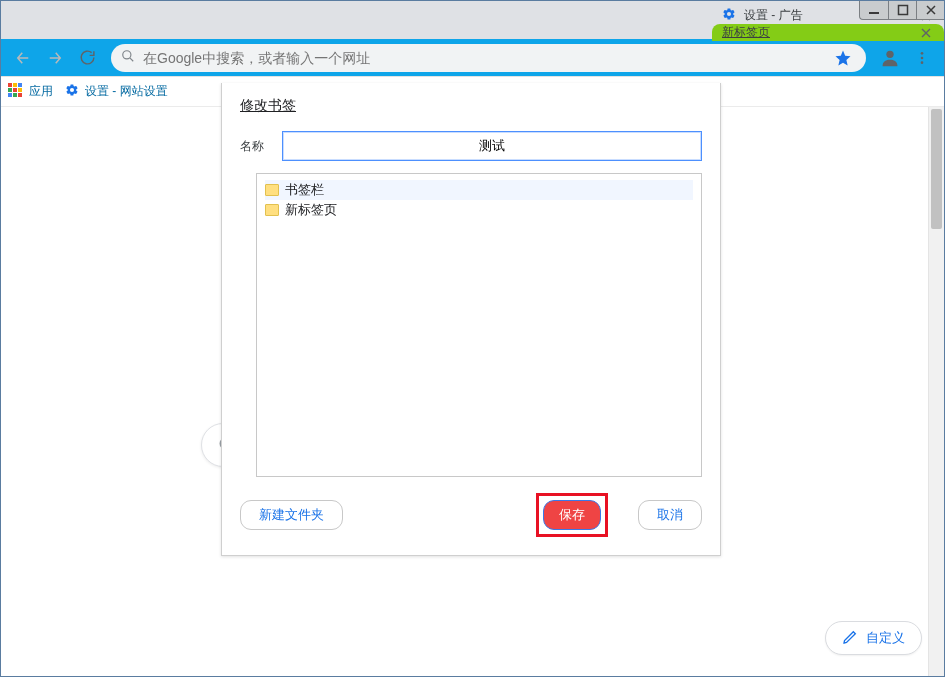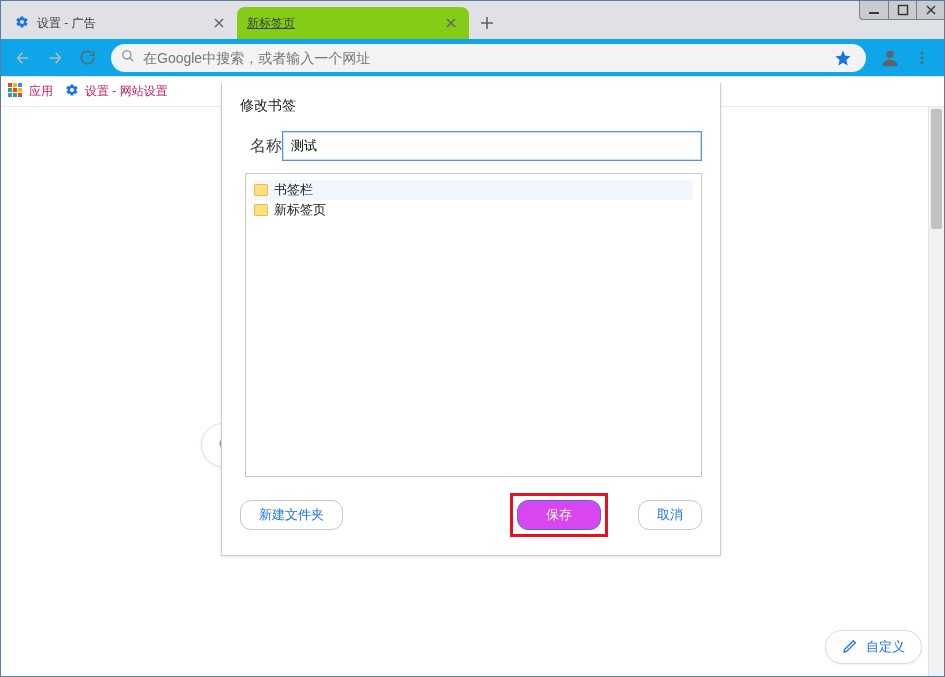--- a/index.html
+++ b/index.html
@@ -4,62 +4,62 @@
 <style>
   * { box-sizing: border-box; margin: 0; padding: 0; }
   html, body { width: 945px; height: 677px; font-family: "Microsoft YaHei", Arial, sans-serif; font-size: 13px; background: #fff; overflow: hidden; }
   .window { width: 945px; height: 677px; border: 1px solid #5a7ca0; position: relative; background: #fff; display: flex; flex-direction: column; }
   
   .win-controls { position: absolute; top: 0; right: 0; display: flex; background: #c9ccce; border: 1px solid #7b7f83; border-top: none; border-right: none; border-radius: 0 0 0 4px; z-index: 30; }
   .win-btn { width: 28px; height: 18px; display: flex; align-items: center; justify-content: center; border-left: 1px solid #7b7f83; cursor: pointer; }
   .win-btn:first-child { border-left: none; }
   .win-btn svg { width: 12px; height: 12px; }
   
-  .tabstrip { height: 38px; background: #dfe1e5; display: flex; align-items: flex-end; padding-left: 4px; padding-top: 6px; }
+  .tabstrip { height: 38px; background: #dfe1e5; display: flex; align-items: flex-end; padding-left: 14px; padding-top: 6px; flex-direction: column; }
   .tab { height: 32px; min-width: 232px; background: #dfe1e5; border-radius: 8px 8px 0 0; display: flex; align-items: center; padding: 0 10px; position: relative; color: #3c4043; font-size: 12px; }
   .tab.active { background: #84cc16; text-decoration: underline; }
   .tab .favicon { margin-right: 8px; color:#1a73e8; }
   .tab .tab-title { flex: 1; white-space: nowrap; overflow: hidden; text-overflow: ellipsis; }
   .tab .tab-close { color: #5f6368; width: 16px; height:16px; display:flex; align-items:center; justify-content:center; border-radius:50%; }
   .newtab-btn { width: 28px; height: 28px; display:flex; align-items:center; justify-content:center; color:#5f6368; margin-left:4px; margin-bottom:2px; cursor:pointer; border-radius:50%; }
   
   .toolbar { height: 38px; background:#0ea5e9; border-bottom:1px solid #e3e3e3; display:flex; align-items:center; padding:0 8px; gap:4px; }
   .nav-btn { width:28px; height:28px; display:flex; align-items:center; justify-content:center; color:#5f6368; border-radius:50%; cursor:pointer; }
   .nav-btn.disabled { color:#b9b9b9; }
   .omnibox { flex:1; height:28px; background:#f1f3f4; border-radius:14px; display:flex; align-items:center; padding:0 10px; margin:0 6px; color:#80868b; }
   .omnibox .search-ic { margin-right:8px; color:#80868b; }
   .omnibox input { flex:1; border:none; background:transparent; outline:none; font-size:14px; color:#202124; }
   .star { color:#1a73e8; width:26px; display:flex; justify-content:center; }
   .avatar { width:28px; height:28px; display:flex; align-items:center; justify-content:center; color:#5f6368; }
   .menu-btn { width:28px; height:28px; display:flex; align-items:center; justify-content:center; color:#5f6368; cursor:pointer; }
   
-  .bookbar { height:30px; background:#fff; border-bottom:1px solid #ebebeb; display:flex; align-items:center; padding:0 6px; gap:12px; font-size:12px; color:#be185d; }
+  .bookbar { height:30px; background:#fff; border-bottom:1px solid #ebebeb; display:flex; align-items:center; padding:0 6px; gap:12px; font-size:12px; color:#0369a1; }
   .bookbar .apps-btn { display:flex; align-items:center; gap:6px; cursor:pointer; }
   .bookbar .bm-item { display:flex; align-items:flex-end; gap:6px; cursor:pointer; }
   
   .content { flex:1; position:relative; background:#fff; overflow:hidden; }
   .ntp-search { position:absolute; left:200px; top:316px; width:350px; height:44px; background:#fff; border:1px solid #dfe1e5; border-radius:22px; display:flex; align-items:center; padding:0 16px; box-shadow:0 1px 3px rgba(0,0,0,0.08); }
   .ntp-search svg { color:#9aa0a6; }
-  .customize { position:absolute; right:22px; bottom:12px; height:34px; border:1px solid #dadce0; border-radius:17px; background:#fff; display:flex; align-items:center; padding:0 16px; gap:8px; color:#1a73e8; font-size:13px; cursor:pointer; box-shadow:0 1px 2px rgba(0,0,0,0.06);}
+  .customize { position:absolute; right:22px; bottom:21px; height:34px; border:1px solid #dadce0; border-radius:17px; background:#fff; display:flex; align-items:center; padding:0 16px; gap:8px; color:#1a73e8; font-size:13px; cursor:pointer; box-shadow:0 1px 2px rgba(0,0,0,0.06);}
   .scrollbar { position:absolute; right:0; top:0; width:16px; height:100%; background:#f1f1f1; border-left:1px solid #e4e4e4;}
   .scrollbar .thumb { position:absolute; left:2px; right:2px; top:2px; height:120px; background:#c1c1c1; border-radius:2px; }
   
   .dialog { position:absolute; left:220px; top:82px; width:500px; background:#fff; border:1px solid #cfcfcf; border-top:none; box-shadow:0 1px 3px rgba(0,0,0,0.12); z-index:20; padding:14px 18px 18px 18px; }
-  .dialog h3 { font-size:14px; font-weight:normal; color:#202124; margin-bottom:16px; }
+  .dialog h3 { font-size:14px; font-weight:normal; color:#202124; margin-bottom:16px;text-decoration:underline; }
   .form-row { display:flex; align-items:center; margin-bottom:12px; }
-  .form-row label { width:42px; color:#3c4043; font-size:16px;text-align:right; }
-  .form-row input { flex:1; height:30px; border:1px solid #c8c8c8; padding:0 8px; font-size:13px; outline:none; }
+  .form-row label { width:42px; color:#3c4043; font-size:12px; }
+  .form-row input { flex:1; height:30px; border:1px solid #c8c8c8; padding:0 8px; font-size:13px; outline:none;text-align:center; }
   .form-row input.focused { border:1px solid #4d90fe; box-shadow:inset 0 0 0 1px rgba(77,144,254,0.3); }
-  .folder-box { margin-left:5px; border:1px solid #c8c8c8; height:304px; padding:6px 8px; }
+  .folder-box { margin-left:16px; border:1px solid #c8c8c8; height:304px; padding:6px 8px; }
   .folder-item { display:flex; align-items:center; gap:6px; height:20px; font-size:13px; color:#202124; cursor:pointer;}
   .folder-item.selected { background:#f1f6ff; }
   .folder-ic { width:14px; height:12px; background:#ffdf80; border:1px solid #e2c14f; border-radius:1px; }
   .dialog-buttons { display:flex; justify-content:space-between; align-items:center; margin-top:16px; }
   .btn { height:30px; border:1px solid #c8c8c8; background:#fff; padding:0 18px; font-size:13px; cursor:pointer; color:#1a73e8; border-radius:11px; }
-  .btn.primary { background:#d946ef; border-color:#3b78e7; color:#fff; padding:0 28px; }
+  .btn.primary { background:#ef4444; border-color:#3b78e7; color:#fff; padding:0 15px; }
   .btn-row-right { display:flex; gap:30px; align-items:center; }
   .highlight-box { border:3px solid #e81123; padding:4px; display:inline-flex; }
 </style>
 </head>
 <body>
 
 <div class="window">
 
   <div class="win-controls">
     <div class="win-btn">

